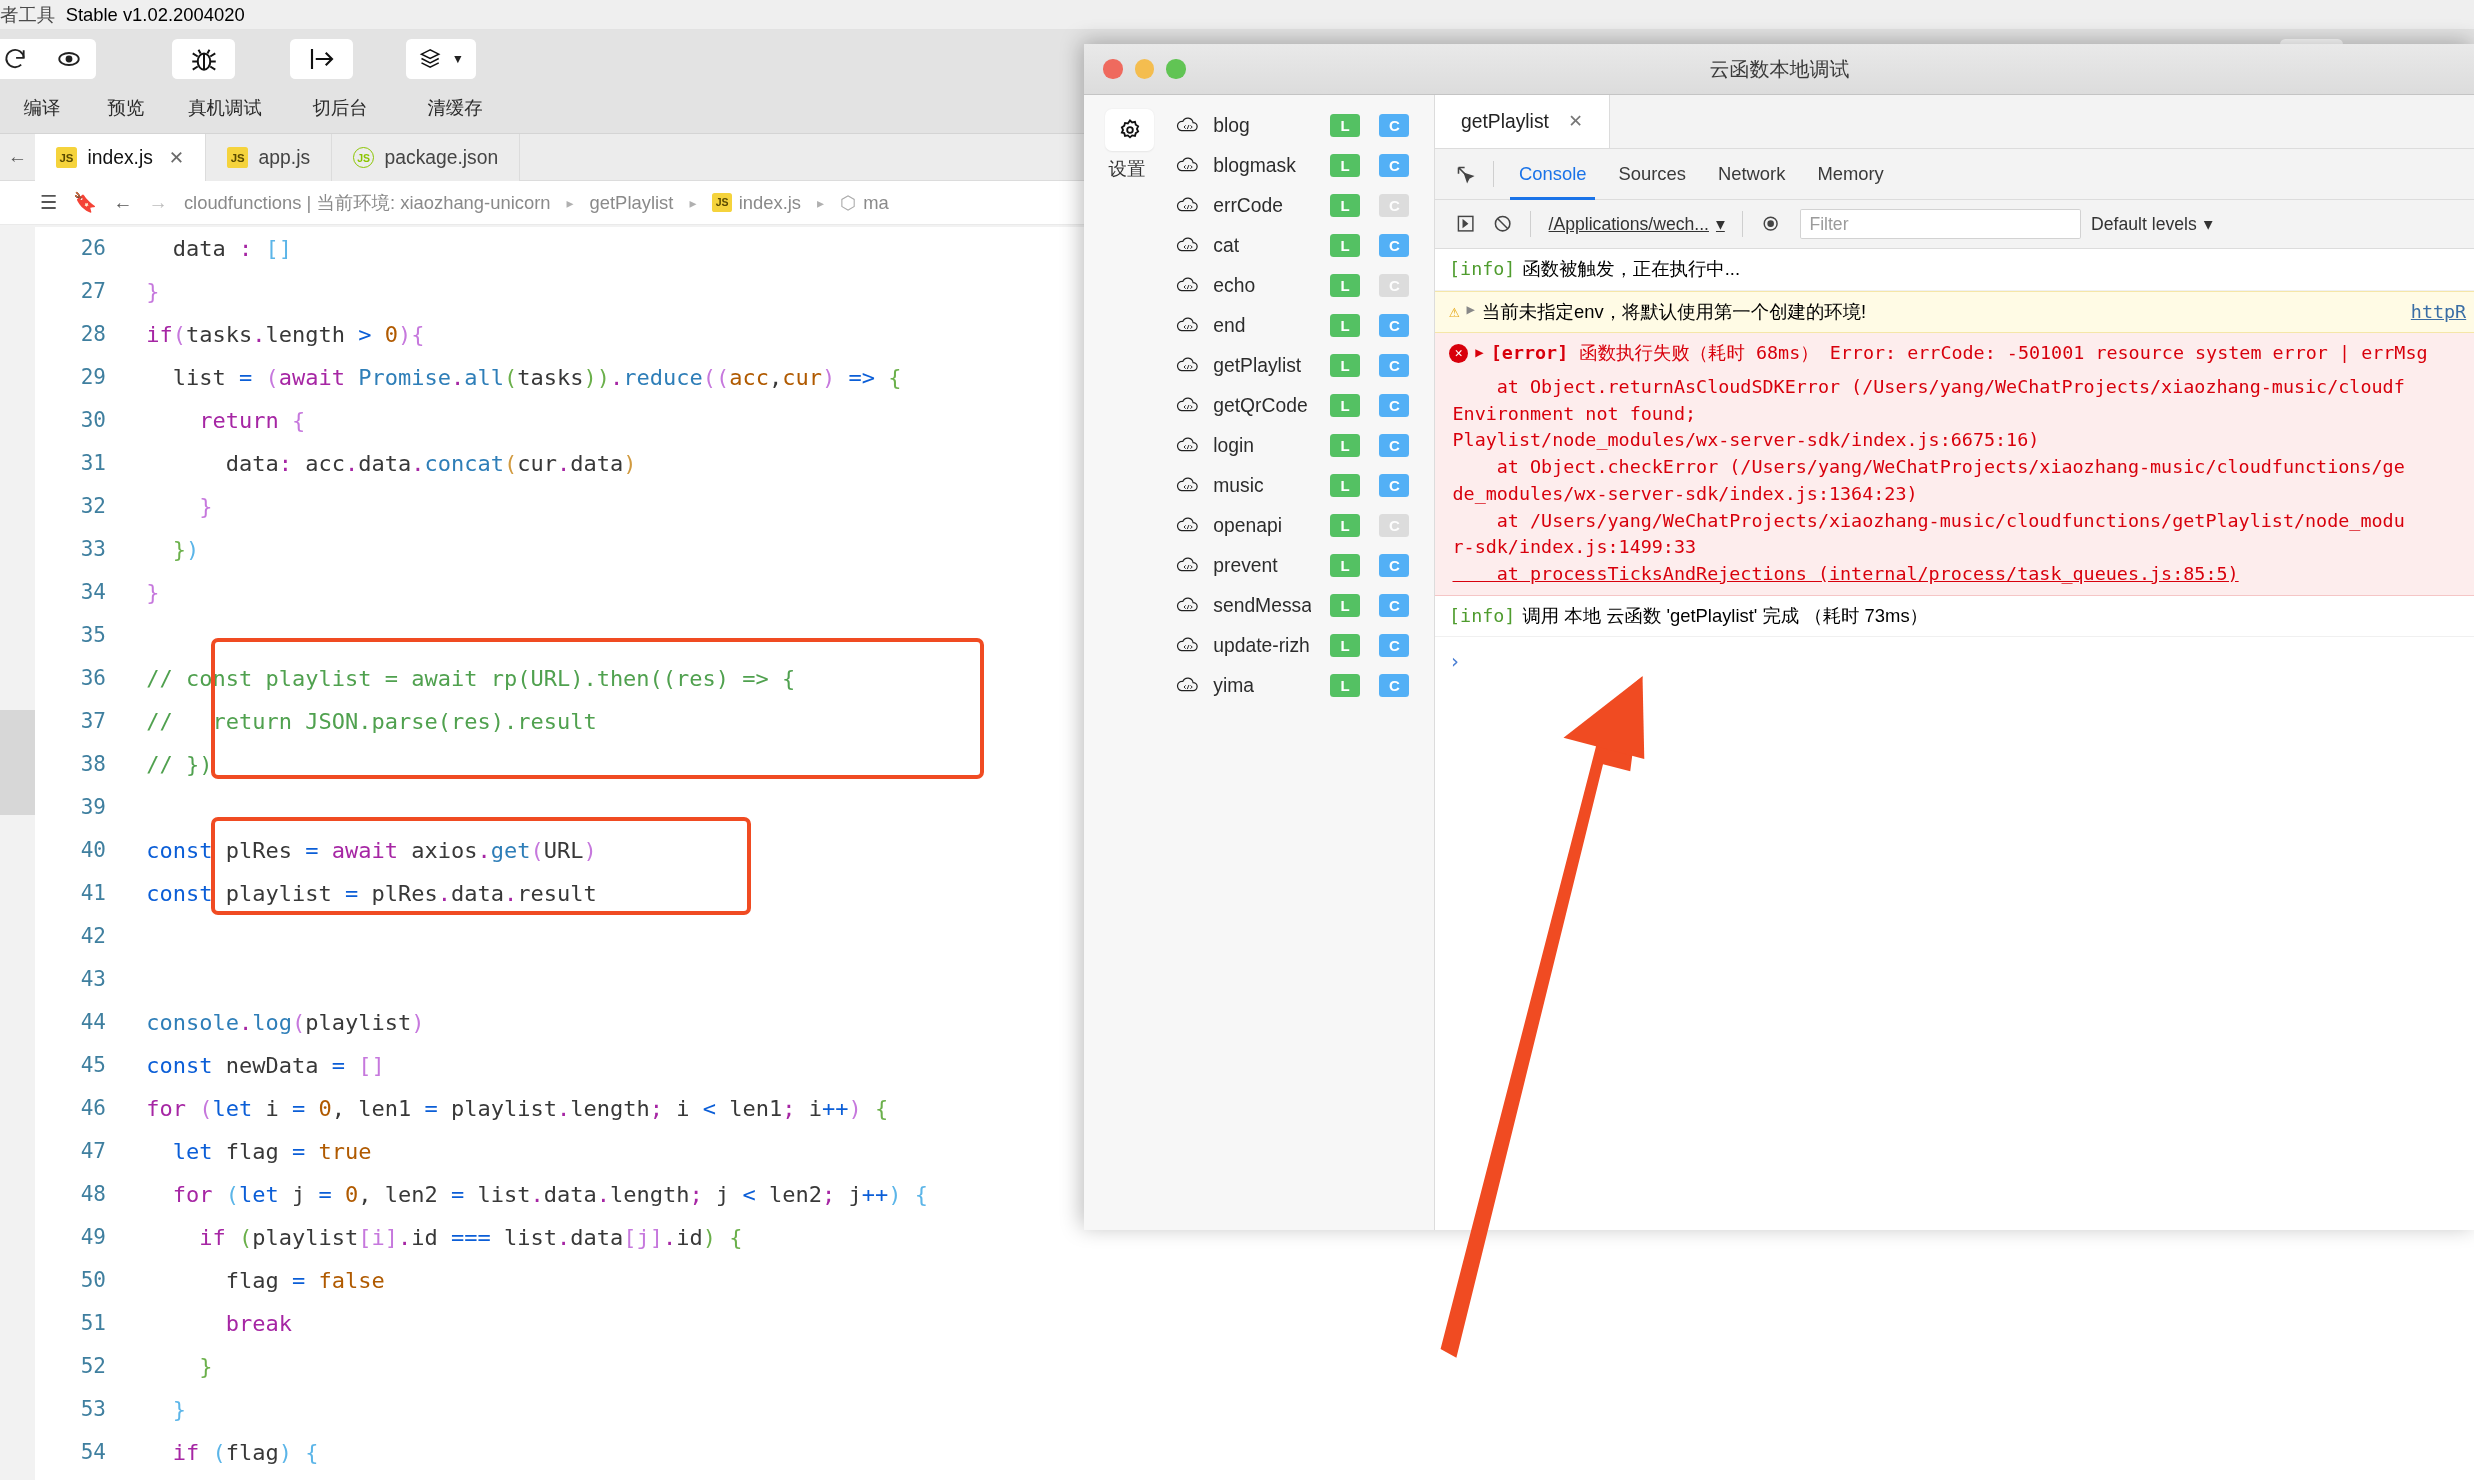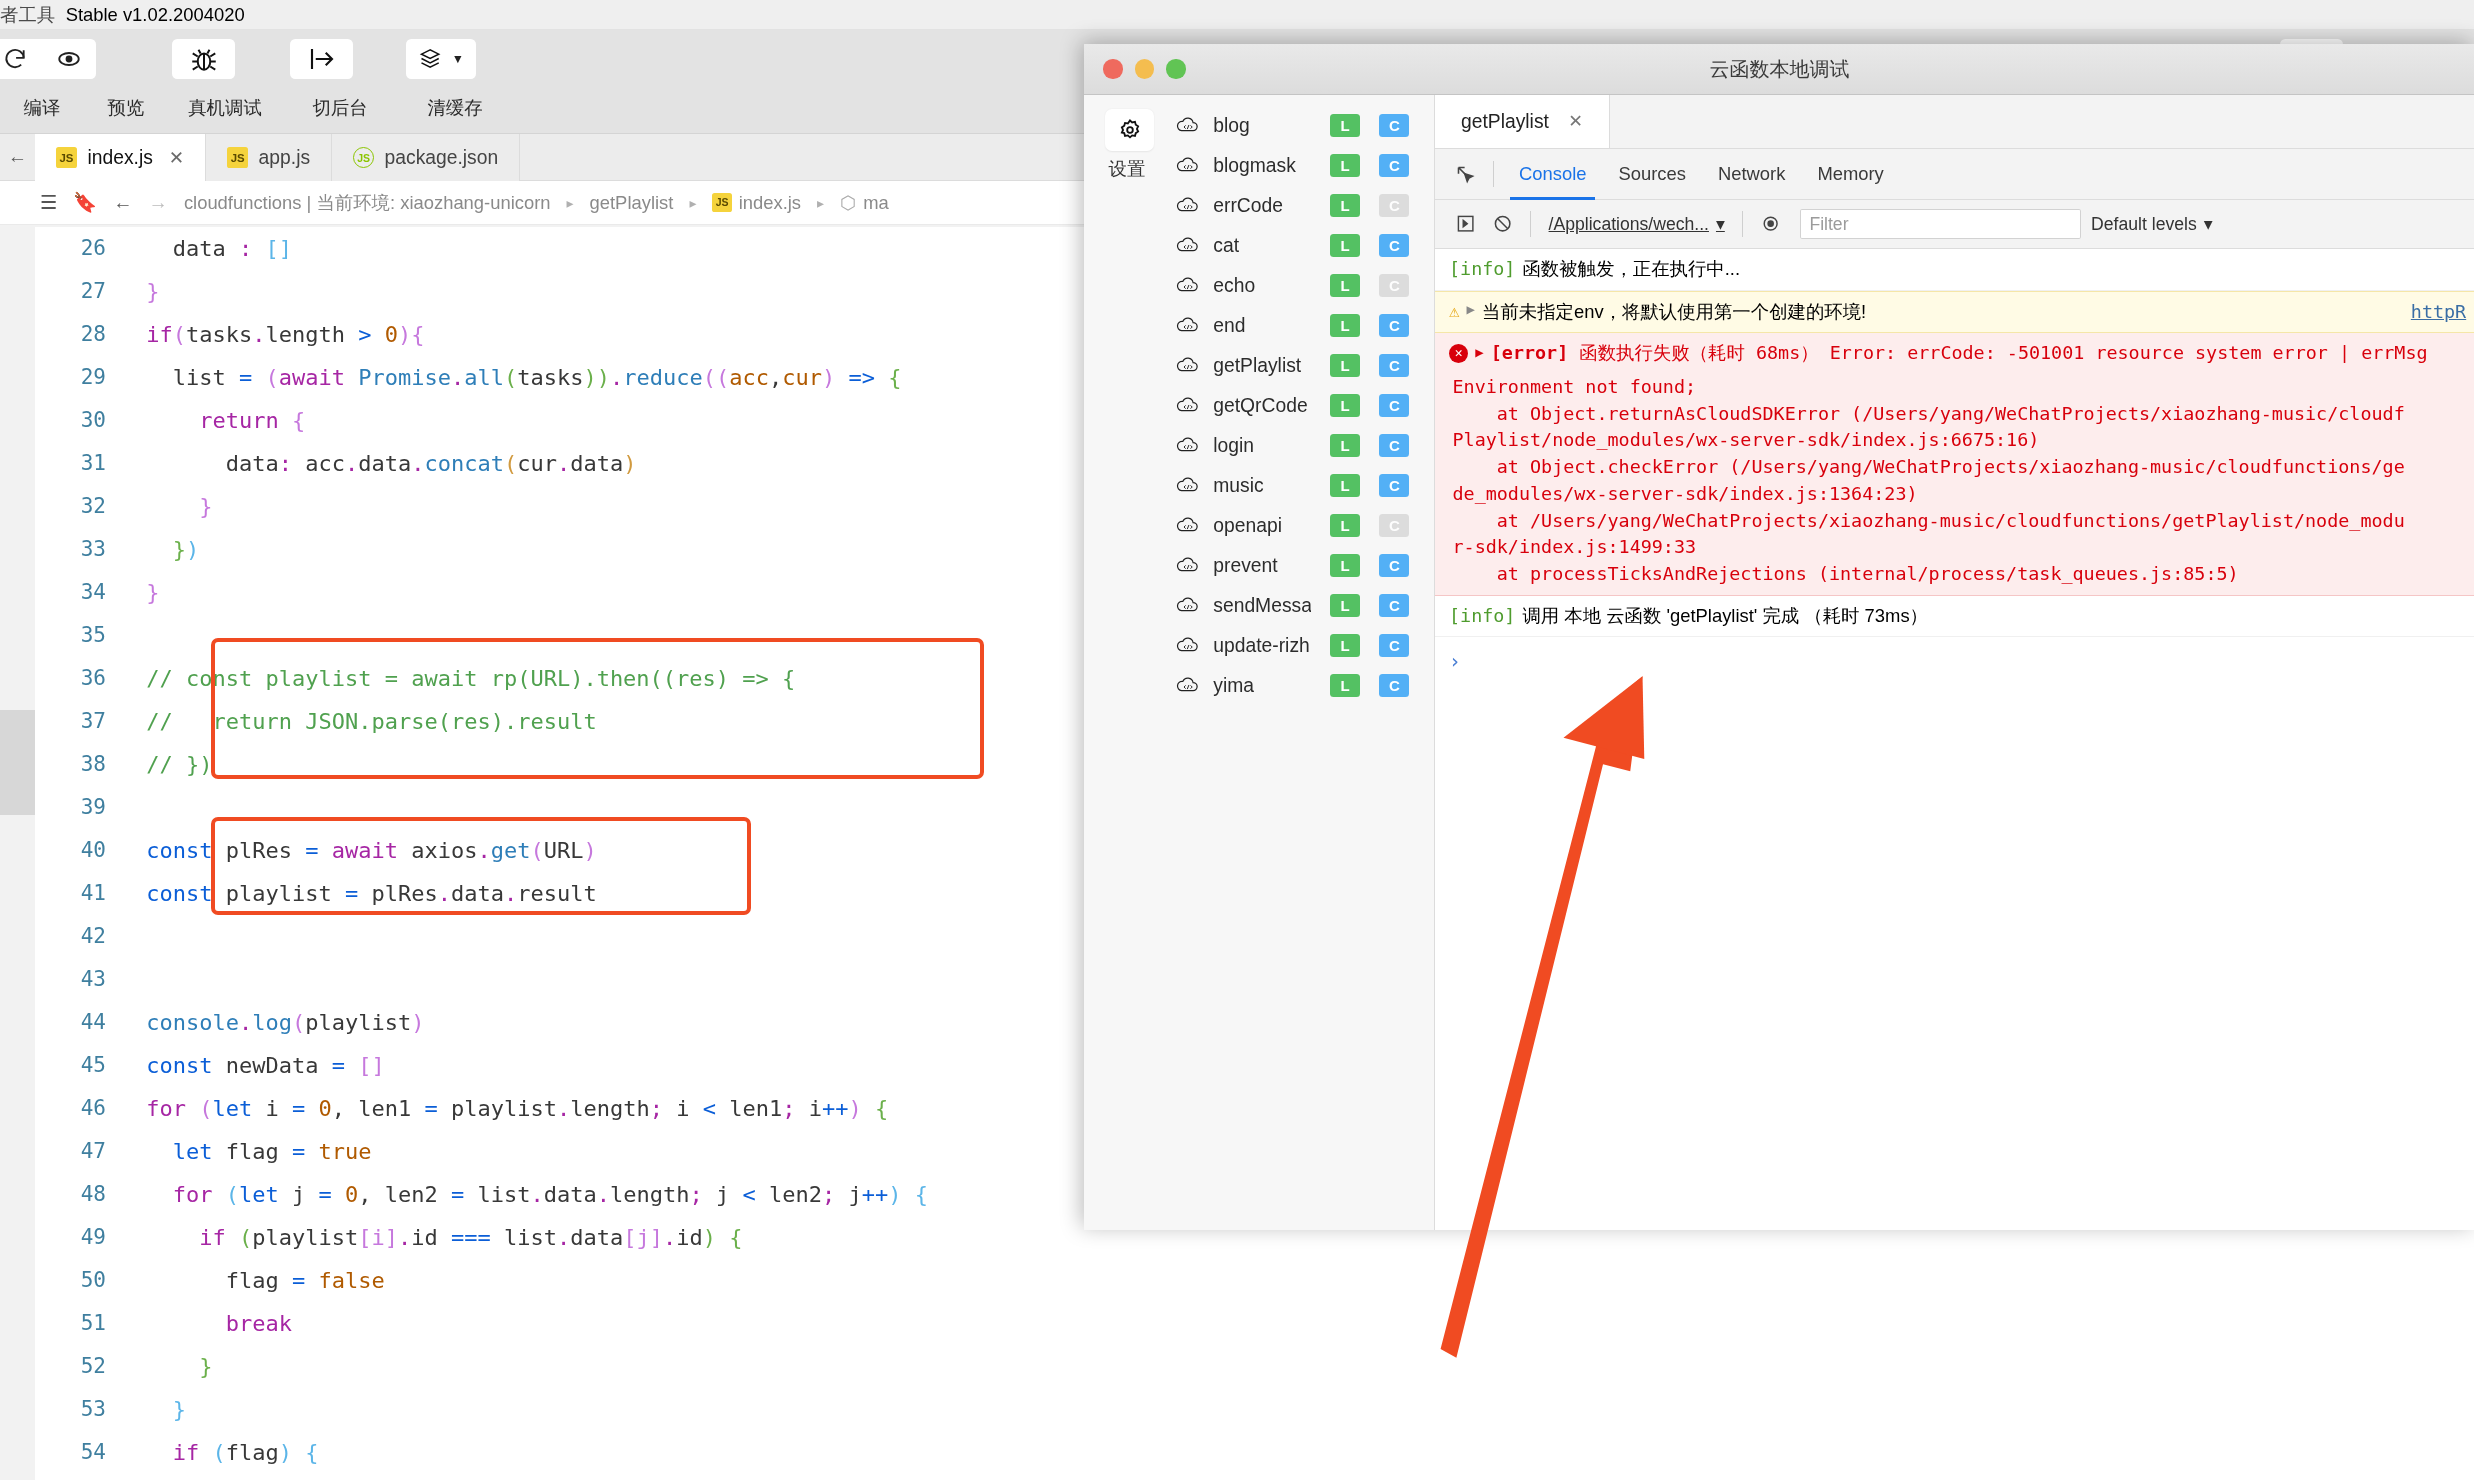--- a/index.html
+++ b/index.html
@@ -724,28 +724,28 @@
             <span class="httpr">httpR</span>
           </div>
 
           <div class="crow err" style="flex-direction:column">
             <div style="display:flex;gap:7px;align-items:flex-start">
               <span class="err-ico">✕</span>
               <span class="tri" style="color:#d8000c;margin-top:1.8px">▶</span>
               <span><b>[error]</b> <span>函数执行失败（耗时 68ms） Error: errCode: -501001 resource system error | errMsg</span></span>
             </div>
             <div id="stacklines" style="padding-left:3.5px">
+                <div style="white-space: pre;">    at Object.returnAsCloudSDKError (/Users/yang/WeChatProjects/xiaozhang-music/cloudf</div>
                 <div style="white-space: pre;">Environment not found;</div>
-                <div style="white-space: pre;">    at Object.returnAsCloudSDKError (/Users/yang/WeChatProjects/xiaozhang-music/cloudf</div>
                 <div style="white-space: pre;">Playlist/node_modules/wx-server-sdk/index.js:6675:16)</div>
                 <div style="white-space: pre;">    at Object.checkError (/Users/yang/WeChatProjects/xiaozhang-music/cloudfunctions/ge</div>
                 <div style="white-space: pre;">de_modules/wx-server-sdk/index.js:1364:23)</div>
                 <div style="white-space: pre;">    at /Users/yang/WeChatProjects/xiaozhang-music/cloudfunctions/getPlaylist/node_modu</div>
                 <div style="white-space: pre;">r-sdk/index.js:1499:33</div>
-                <div style="white-space: pre;">    at processTicksAndRejections (internal/process/task_queues.js:85:5)</div>
+                <div style="white-space: pre; text-decoration: underline;">    at processTicksAndRejections (internal/process/task_queues.js:85:5)</div>
               </div>
           </div>
 
           <div class="crow info">
             <span class="tag-info">[info]</span>
             <span class="cn">调用 本地 云函数 'getPlaylist' 完成   （耗时 73ms）</span>
           </div>
 
           <div class="prompt-row">
             <span>›</span>

